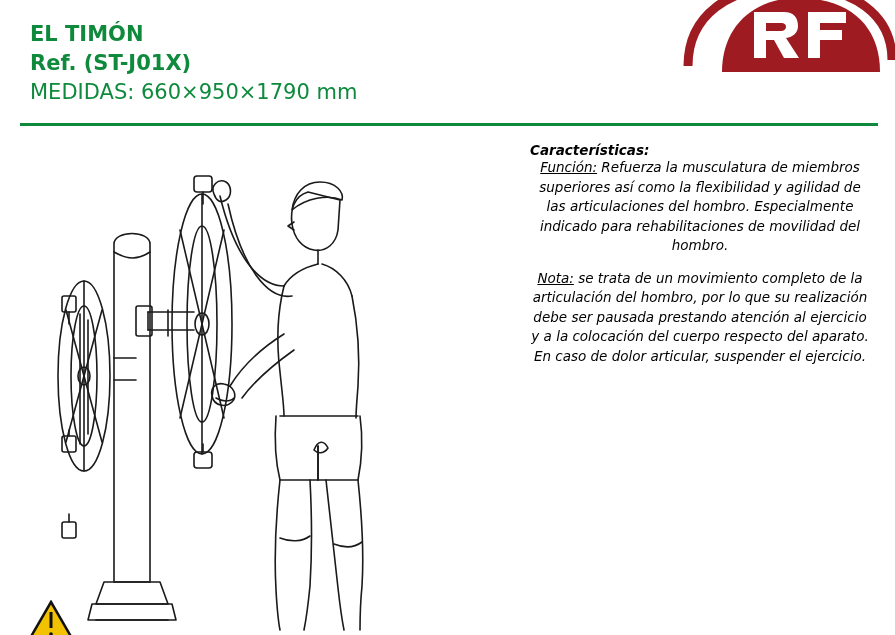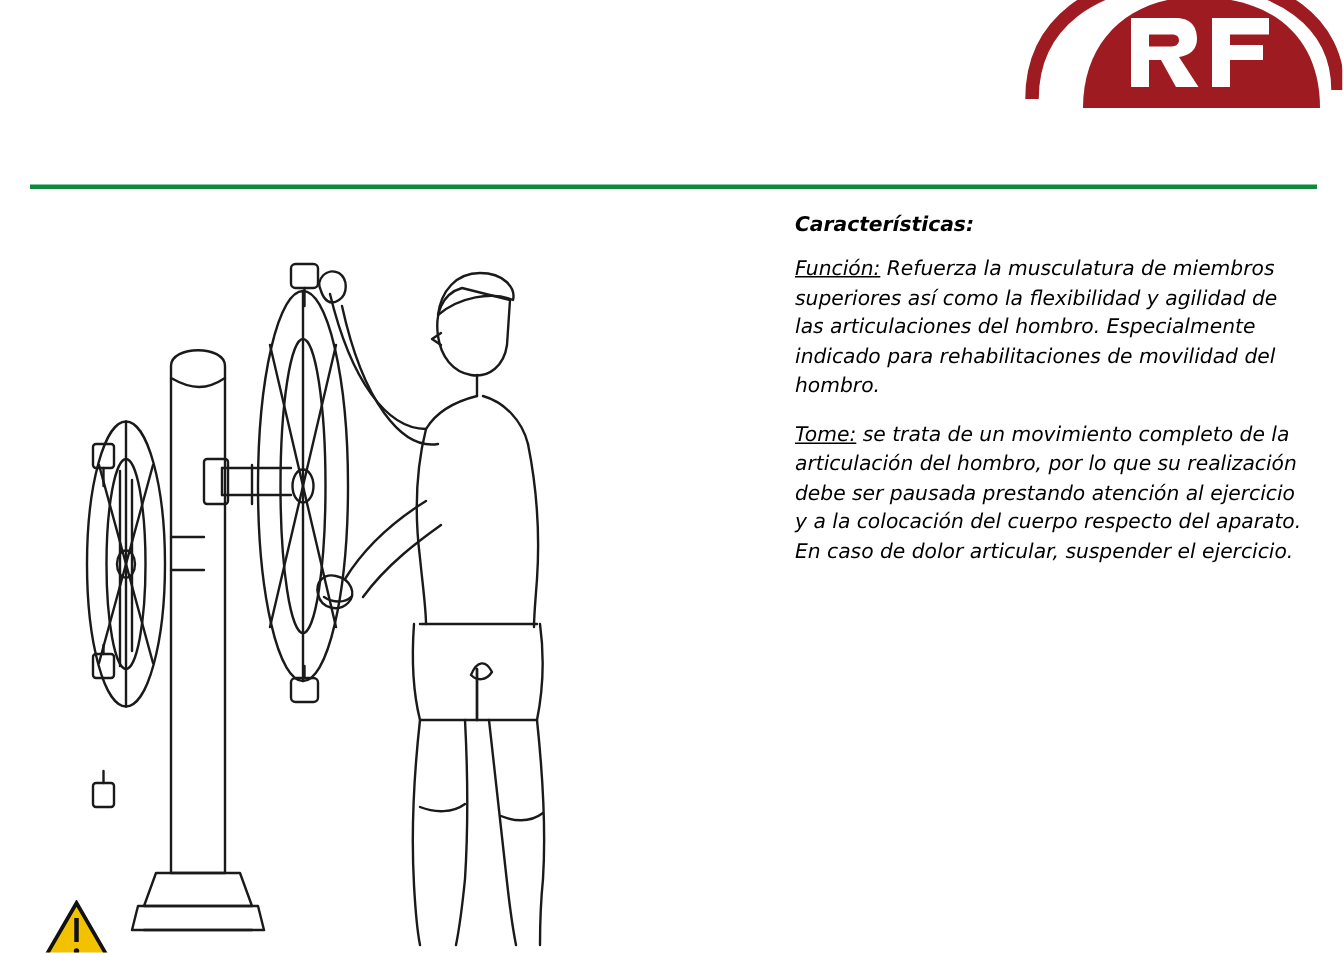--- a/index.html
+++ b/index.html
@@ -69,40 +69,44 @@
     position: absolute;
     left: 530px; top: 142px;
     width: 340px;
   }
   #text-col .heading {
     font-family: "DejaVu Sans", sans-serif;
     font-style: italic;
     font-weight: bold;
     font-size: 13.5px;
     color: #000;
-    margin-bottom: 12px;
   }
   #text-col .para {
     font-family: "DejaVu Sans", sans-serif;
     font-style: italic;
     font-size: 13.5px;
     line-height: 19.5px;
     color: #000;
     margin-bottom: 13px;
-    text-align: left;
+    text-align: center;
   }
   #text-col .para .lbl {
     text-decoration: underline;
   }
 </style>
 </head>
 <body>
 
 <div id="header">
 
+  <div id="title-block">
+    <div class="t-line bold">EL TIMÓN</div>
+    <div class="t-line bold">Ref. (ST-J01X)</div>
+    <div class="t-line">MEDIDAS: 660×950×1790 mm</div>
+  </div>
 
   <div id="logo">
     <svg width="215" height="92" viewBox="0 0 215 92" xmlns="http://www.w3.org/2000/svg">
 
       <path d="M8 84 C 8 34, 48 4, 110 4 C 175 4, 212 34, 212 78" fill="none" stroke="#9e1b21" stroke-width="9"></path>
       <path d="M30 90 C 30 46, 62 20, 112 20 C 164 20, 196 46, 196 88" fill="none" stroke="#ffffff" stroke-width="5"></path>
 
       <path d="M42 90 C 42 44, 74 16, 118 16 C 170 16, 200 44, 200 90 Z" fill="#9e1b21"></path>
 
       <path d="M74 76 L74 30 L104 30 C114 30 118 36 118 44 C118 51 113 55 106 56 L119 76 L104 76 L94 58 L86 58 L86 76 Z
@@ -214,15 +218,15 @@
 <div id="text-col">
   <div class="heading">Características:</div>
 
   <div class="para">
     <span class="lbl">Función:</span><span> Refuerza la musculatura de miembros superiores así como la flexibilidad y agilidad de las articulaciones del hombro. Especialmente indicado para rehabilitaciones de movilidad del hombro.</span>
   </div>
 
 
 
   <div class="para">
-    <span class="lbl">Tome:</span><span> se trata de un movimiento completo de la articulación del hombro, por lo que su realización debe ser pausada prestando atención al ejercicio y a la colocación del cuerpo respecto del aparato. En caso de dolor articular, suspender el ejercicio.</span>
+    <span class="lbl">Nota:</span><span> se trata de un movimiento completo de la articulación del hombro, por lo que su realización debe ser pausada prestando atención al ejercicio y a la colocación del cuerpo respecto del aparato. En caso de dolor articular, suspender el ejercicio.</span>
   </div>
 </div>
 
 </body></html>

